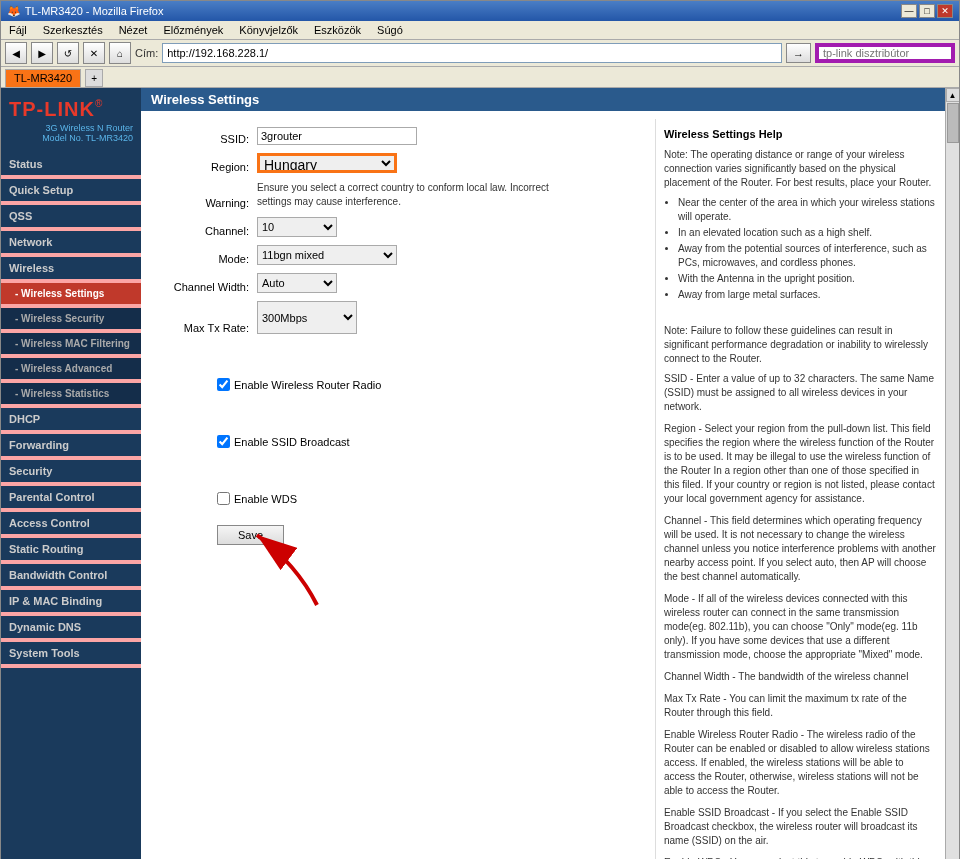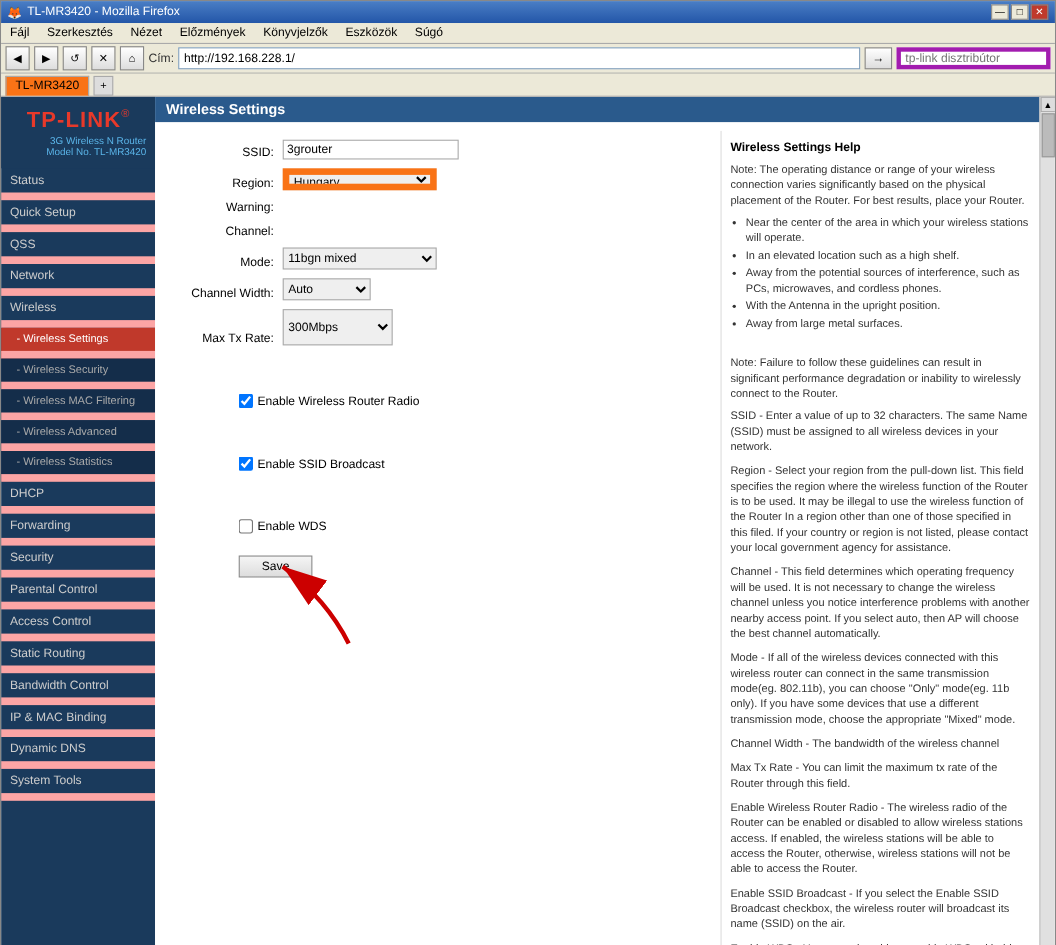--- a/index.html
+++ b/index.html
@@ -35,21 +35,21 @@
 
     
     .sidebar { width: 140px; background: #1a3a5c; color: white; min-height: 660px; flex-shrink: 0; }
     .logo-area { background: #1a3a5c; padding: 10px 8px; }
     .logo-text { color: #e8392a; font-size: 20px; font-weight: bold; letter-spacing: 1px; }
     .logo-r { color: #e8392a; font-size: 10px; vertical-align: super; }
     .router-type { color: #5ab4e8; font-size: 9px; text-align: right; margin-top: 2px; }
     .router-model { color: #5ab4e8; font-size: 9px; text-align: right; }
 
     .nav-section { }
-    .nav-item { padding: 5px 8px; font-size: 11px; color: #ccc; cursor: pointer; border-bottom: 7px solid #fca5a5; }
+    .nav-item { padding: 5px 8px; font-size: 11px; color: #ccc; cursor: pointer; border-bottom: 4px solid #fca5a5; font-weight: bold; }
     .nav-item.active { background: #c0392b; color: white; }
     .nav-item.sub { padding-left: 14px; font-size: 10px; background: #142d4a; color: #aaa; }
     .nav-item.sub.active { background: #c0392b; color: white; }
 
     
     .main-content { flex: 1; background: white; padding: 0; }
     .content-header { background: #2a5a8c; color: white; padding: 4px 10px; font-size: 13px; font-weight: bold; margin-bottom: 8px; }
 
     .settings-area { display: flex; padding: 0; }
     .settings-form { flex: 1; padding: 8px 16px; }
@@ -129,21 +129,21 @@
     <div class="tab active">TL-MR3420</div>
     <div style="width:18px;height:18px;border:1px solid #aaa;background:#ddd;display:flex;align-items:center;justify-content:center;font-size:10px;cursor:pointer;margin-left:2px;">+</div>
   </div>
 
   <div class="main-scroll-container">
     <div class="main-scroll-inner">
       <div class="router-page">
 
         <div class="sidebar">
           <div class="logo-area">
-            <div style="display:flex;align-items:flex-start;justify-content:center;">
+            <div style="display:flex;align-items:flex-start;">
               <span class="logo-text">TP-LINK</span>
               <span class="logo-r">®</span>
             </div>
             <div class="router-type">3G Wireless N Router</div>
             <div class="router-model">Model No. TL-MR3420</div>
           </div>
 
           <div class="nav-section">
             <div class="nav-item">Status</div>
             <div class="nav-item">Quick Setup</div>
@@ -178,32 +178,40 @@
               <div class="form-row">
                 <div class="form-label">SSID:</div>
                 <div class="form-control">
                   <input type="text" style="width: 160px; height: 18px; border: 1px solid rgb(170, 170, 170); padding: 0px 3px; font-size: 11px;" value="3grouter">
                 </div>
               </div>
 
               <div class="form-row">
                 <div class="form-label">Region:</div>
                 <div class="form-control">
-                  <select style="width:140px;height:20px;border:6px solid #f97316;font-size:11px;">
+                  <select style="width:140px;height:20px;border:3px solid #f97316;font-size:14px;">
                     <option>Hungary</option>
                   </select>
                 </div>
               </div>
 
               <div class="form-row">
                 <div class="form-label">Warning:</div>
+                <div class="form-control">
+                  <div class="warning-text">Ensure you select a correct country to conform local law. Incorrect settings may cause interference.</div>
+                </div>
               </div>
 
               <div class="form-row">
                 <div class="form-label">Channel:</div>
+                <div class="form-control">
+                  <select style="width:80px;height:20px;border:1px solid #aaa;font-size:11px;">
+                    <option>10</option>
+                  </select>
+                </div>
               </div>
 
               <div class="form-row">
                 <div class="form-label">Mode:</div>
                 <div class="form-control">
                   <select style="width:140px;height:20px;border:1px solid #aaa;font-size:11px;">
                     <option>11bgn mixed</option>
                   </select>
                 </div>
               </div>

